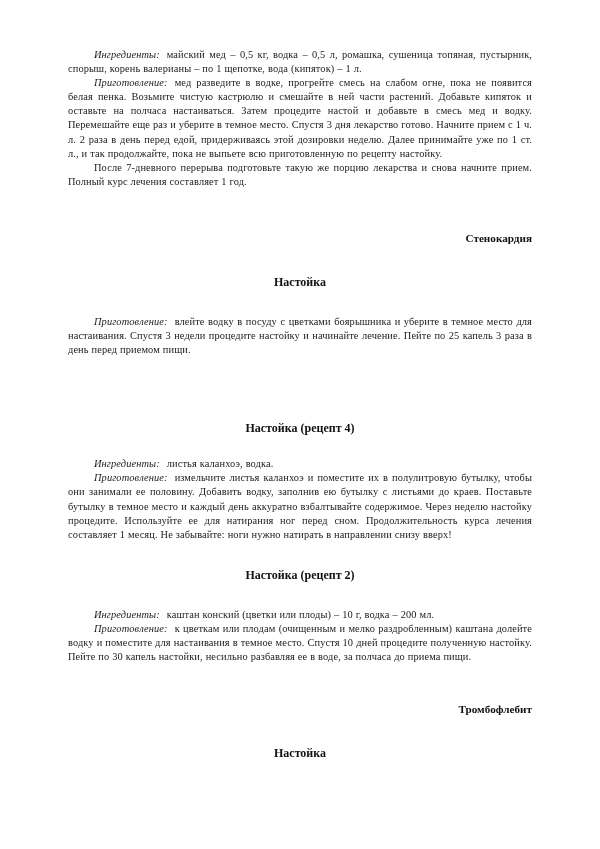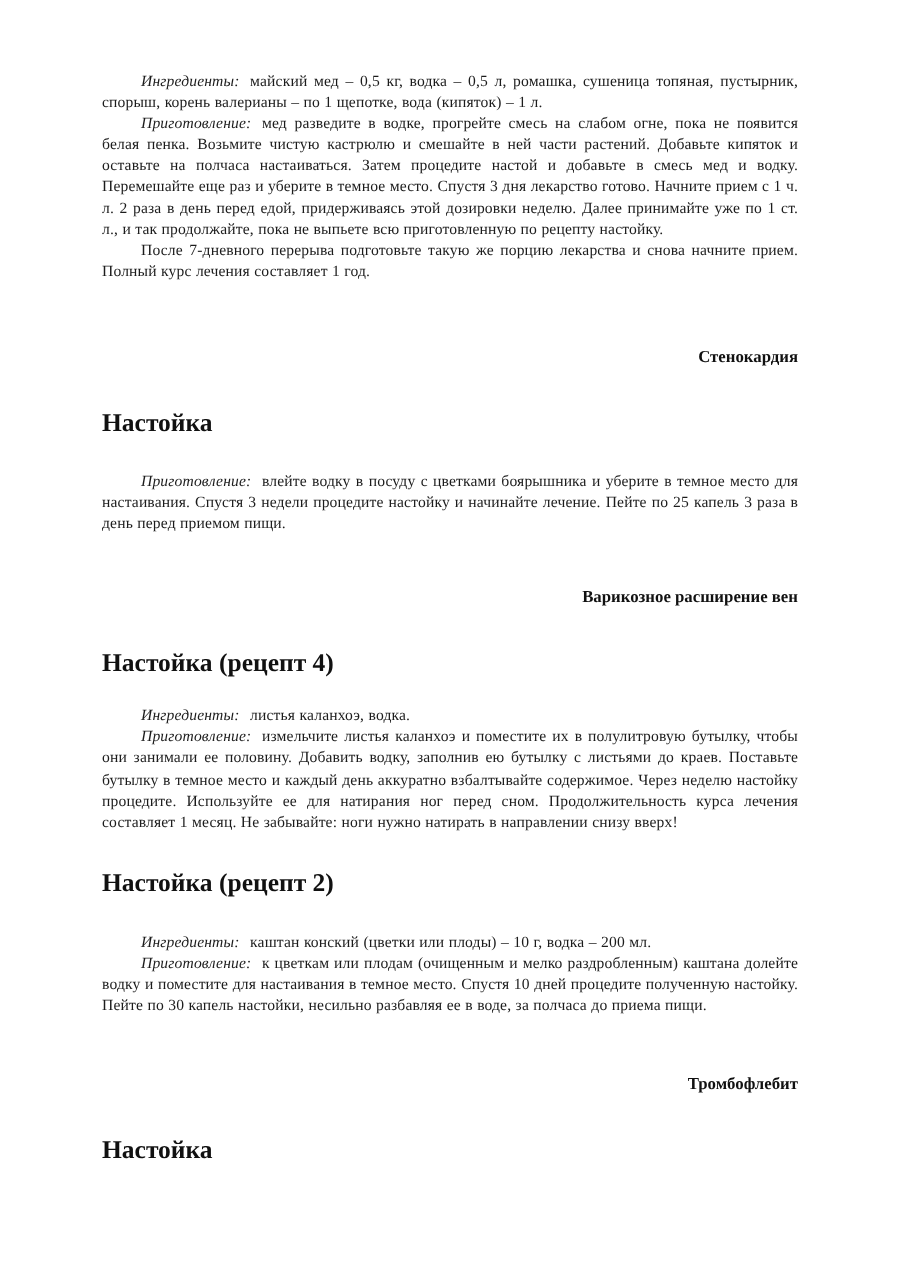--- a/index.html
+++ b/index.html
@@ -52,23 +52,24 @@
     margin: 0;
     font-size: 11.2px;
     line-height: 14px;
     font-weight: bold;
     text-align: right;
     text-indent: 0;
     color: #111;
   }
   h3.sub-head {
     margin: 0;
-    font-size: 17px;
+    font-size: 12px;
     line-height: 14px;
     font-weight: bold;
+    text-align: center;
     text-indent: 0;
     color: #111;
   }
   .sp-22 { height: 22px; }
   .sp-26 { height: 26px; }
   .sp-30 { height: 30px; }
   .sp-34 { height: 34px; }
   .sp-38 { height: 38px; }
   .sp-42 { height: 42px; }
 </style>
@@ -88,21 +89,20 @@
     <h2 class="section-head">Стенокардия</h2>
 
     <div class="sp-30"></div>
     <h3 class="sub-head">Настойка</h3>
 
     <div class="sp-26"></div>
 
     <p class="para"><span class="lbl">Приготовление:</span><span class="lbl-gap"></span><span>влейте водку в посуду с цветками боярышника и уберите в темное место для настаивания. Спустя 3 недели процедите настойку и начинайте лечение. Пейте по 25 капель 3 раза в день перед приемом пищи.</span></p>
 
     <div class="sp-34"></div>
-    <h2 class="section-head">Варикозное расширение вен</h2>
 
     <div class="sp-30"></div>
     <h3 class="sub-head">Настойка (рецепт 4)</h3>
 
     <div class="sp-22"></div>
     <p class="para"><span class="lbl">Ингредиенты:</span><span class="lbl-gap"></span><span>листья каланхоэ, водка.</span></p>
 
     <p class="para"><span class="lbl">Приготовление:</span><span class="lbl-gap"></span><span>измельчите листья каланхоэ и поместите их в полулитровую бутылку, чтобы они занимали ее половину. Добавить водку, заполнив ею бутылку с листьями до краев. Поставьте бутылку в темное место и каждый день аккуратно взбалтывайте содержимое. Через неделю настойку процедите. Используйте ее для натирания ног перед сном. Продолжительность курса лечения составляет 1 месяц. Не забывайте: ноги нужно натирать в направлении снизу вверх!</span></p>
 
     <div class="sp-26"></div>

